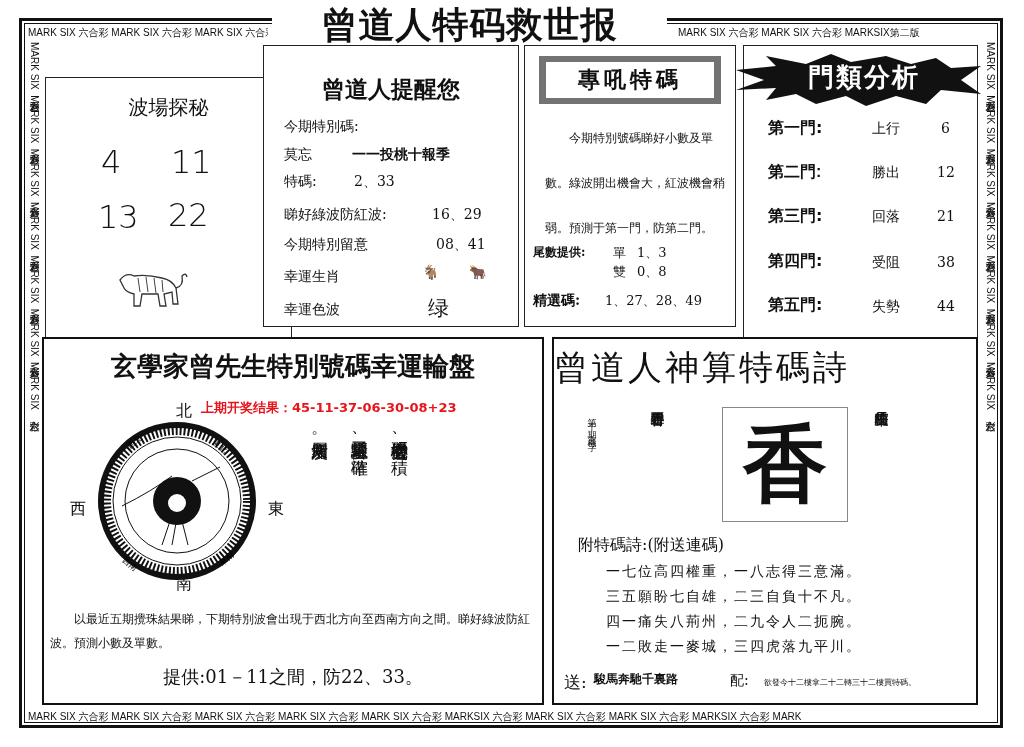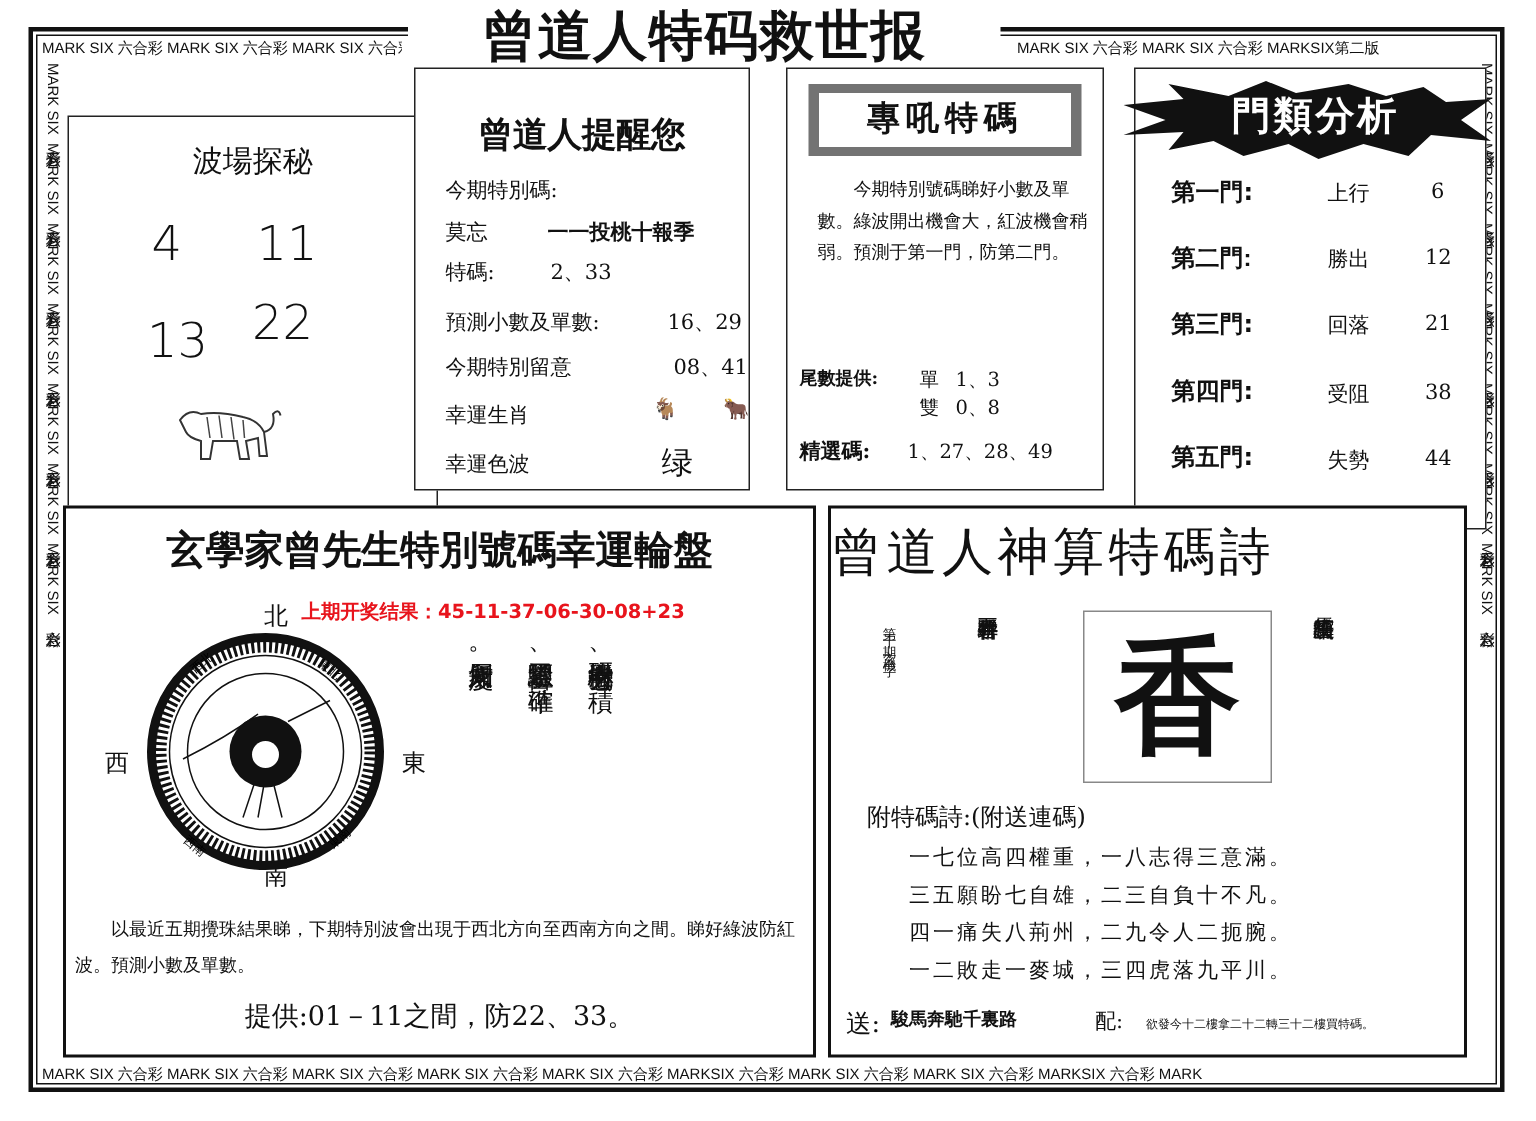--- a/index.html
+++ b/index.html
@@ -31,62 +31,62 @@
 
 <div class="abs strip strip-v" style="left:27px;top:42px;height:665px;">MARK SIX 六合彩 MARK SIX 六合彩 MARK SIX 六合彩 MARK SIX 六合彩 MARK SIX 六合彩 MARK SIX 六合彩 MARK SIX 六合彩</div>
 <div class="abs strip strip-v" style="left:983px;top:42px;height:665px;">MARK SIX 六合彩 MARK SIX 六合彩 MARK SIX 六合彩 MARK SIX 六合彩 MARK SIX 六合彩 MARK SIX 六合彩 MARK SIX 六合彩</div>
 
 <div class="abs main-title">曾道人特码救世报</div>
 
 <div class="abs box" style="left:45px;top:45px;width:247px;height:282px;margin-top:32px;">
   <div class="abs b-title" style="left:0;top:16px;width:100%;font-size:20px;">波場探秘</div>
   <div class="abs num-big" style="left:55px;top:65px;">4</div>
   <div class="abs num-big" style="left:125px;top:65px;">11</div>
-  <div class="abs num-big" style="left:52px;top:130px;">13</div>
+  <div class="abs num-big" style="left:52px;top:120px;">13</div>
   <div class="abs num-big" style="left:122px;top:118px;">22</div>
   <svg class="abs" style="left:70px;top:190px;" width="75" height="45" viewBox="0 0 75 45">
     <path d="M4 12 Q10 4 18 8 Q30 6 46 10 Q56 12 60 20 L62 36 L57 36 L56 24 L48 26 L50 38 L44 38 L42 26 L26 26 L24 38 L18 38 L18 26 Q10 24 8 20 Z" fill="none" stroke="#333" stroke-width="1.3"></path>
     <path d="M60 20 Q68 18 66 8 Q70 4 71 9" fill="none" stroke="#333" stroke-width="1.3"></path>
     <path d="M22 10 L24 24 M30 9 L32 24 M38 10 L40 25 M46 12 L47 24" stroke="#444" stroke-width="1"></path>
   </svg>
 </div>
 
-<div class="abs box" style="left:276px;top:45px;width:224px;height:282px;">
+<div class="abs box" style="left:263px;top:45px;width:256px;height:282px;">
   <div class="abs" style="left:0;top:28px;width:100%;text-align:center;font-family:'DejaVu Sans',sans-serif;font-weight:900;font-size:23px;">曾道人提醒您</div>
   <div class="abs row" style="left:20px;top:72px;">今期特別碼:</div>
   <div class="abs row" style="left:20px;top:100px;">莫忘</div>
   <div class="abs row" style="left:88px;top:100px;font-weight:700;">一一投桃十報季</div>
   <div class="abs row" style="left:20px;top:127px;text-align:center;">特碼:</div>
   <div class="abs row" style="left:90px;top:127px;">2、33</div>
-  <div class="abs row" style="left:20px;top:160px;">預測小數及單數:</div>
+  <div class="abs row" style="left:20px;top:160px;">睇好綠波防紅波:</div>
   <div class="abs row" style="left:168px;top:160px;">16、29</div>
   <div class="abs row" style="left:20px;top:190px;">今期特別留意</div>
   <div class="abs row" style="left:172px;top:190px;">08、41</div>
   <div class="abs row" style="left:20px;top:222px;">幸運生肖</div>
   <span class="abs" style="left:158px;top:218px;font-size:14px;color:#555;">🐐</span>
   <span class="abs" style="left:205px;top:218px;font-size:14px;color:#555;">🐂</span>
   <div class="abs row" style="left:20px;top:255px;">幸運色波</div>
   <div class="abs" style="left:164px;top:248px;font-size:21px;font-family:'DejaVu Sans',sans-serif;">绿</div>
 </div>
 
 <div class="abs box" style="left:524px;top:45px;width:212px;height:282px;">
   <div class="abs" style="left:14px;top:10px;width:182px;height:48px;background:#737373;">
     <div class="abs" style="left:7px;top:6px;width:168px;height:36px;background:#fff;text-align:center;line-height:36px;font-size:22px;font-weight:700;font-family:'DejaVu Sans',sans-serif;letter-spacing:4px;">專吼特碼</div>
   </div>
-  <div class="abs" style="left:20px;top:70px;width:180px;font-size:12px;line-height:21px;text-indent:24px;font-family:'DejaVu Sans',sans-serif;">今期特別號碼睇好小數及單數。綠波開出機會大，紅波機會稍弱。預測于第一門，防第二門。</div>
+  <div class="abs" style="left:20px;top:70px;width:180px;font-size:12px;line-height:45px;text-indent:24px;font-family:'DejaVu Sans',sans-serif;">今期特別號碼睇好小數及單數。綠波開出機會大，紅波機會稍弱。預測于第一門，防第二門。</div>
   <div class="abs row" style="left:8px;top:198px;font-size:12px;font-weight:700;">尾數提供:</div>
   <div class="abs row" style="left:88px;top:198px;font-size:13px;">單</div>
   <div class="abs row" style="left:112px;top:198px;font-size:13px;">1、3</div>
   <div class="abs row" style="left:88px;top:217px;font-size:13px;">雙</div>
   <div class="abs row" style="left:112px;top:217px;font-size:13px;">0、8</div>
   <div class="abs row" style="left:8px;top:246px;font-size:14px;font-weight:700;">精選碼:</div>
   <div class="abs row" style="left:80px;top:246px;font-size:13px;">1、27、28、49</div>
 </div>
 
-<div class="abs box" style="left:743px;top:45px;width:235px;height:308px;margin-left:13px;">
+<div class="abs box" style="left:743px;top:45px;width:235px;height:308px;">
   <svg class="abs" style="left:-8px;top:8px;" width="245" height="52" viewBox="0 0 245 52">
     <polygon points="0,16 40,12 30,2 70,10 95,0 115,8 150,2 175,10 200,4 215,14 245,12 225,26 245,40 205,36 190,50 160,42 130,52 110,42 80,50 60,40 30,46 40,34 0,36 28,26" fill="#111"></polygon>
   </svg>
   <div class="abs" style="left:20px;top:14px;width:200px;text-align:center;color:#fff;font-size:26px;font-weight:900;font-family:'DejaVu Sans',sans-serif;letter-spacing:2px;">門類分析</div>
 
   <div class="abs row" style="left:24px;top:72px;font-size:16px;font-weight:900;font-family:'DejaVu Sans',sans-serif;">第一門:</div>
   <div class="abs row" style="left:128px;top:74px;">上行</div>
   <div class="abs row" style="left:197px;top:74px;">6</div>
 
   <div class="abs row" style="left:24px;top:116px;font-size:16px;font-weight:900;font-family:Liberation Sans, sans-serif;">第二門:</div>

